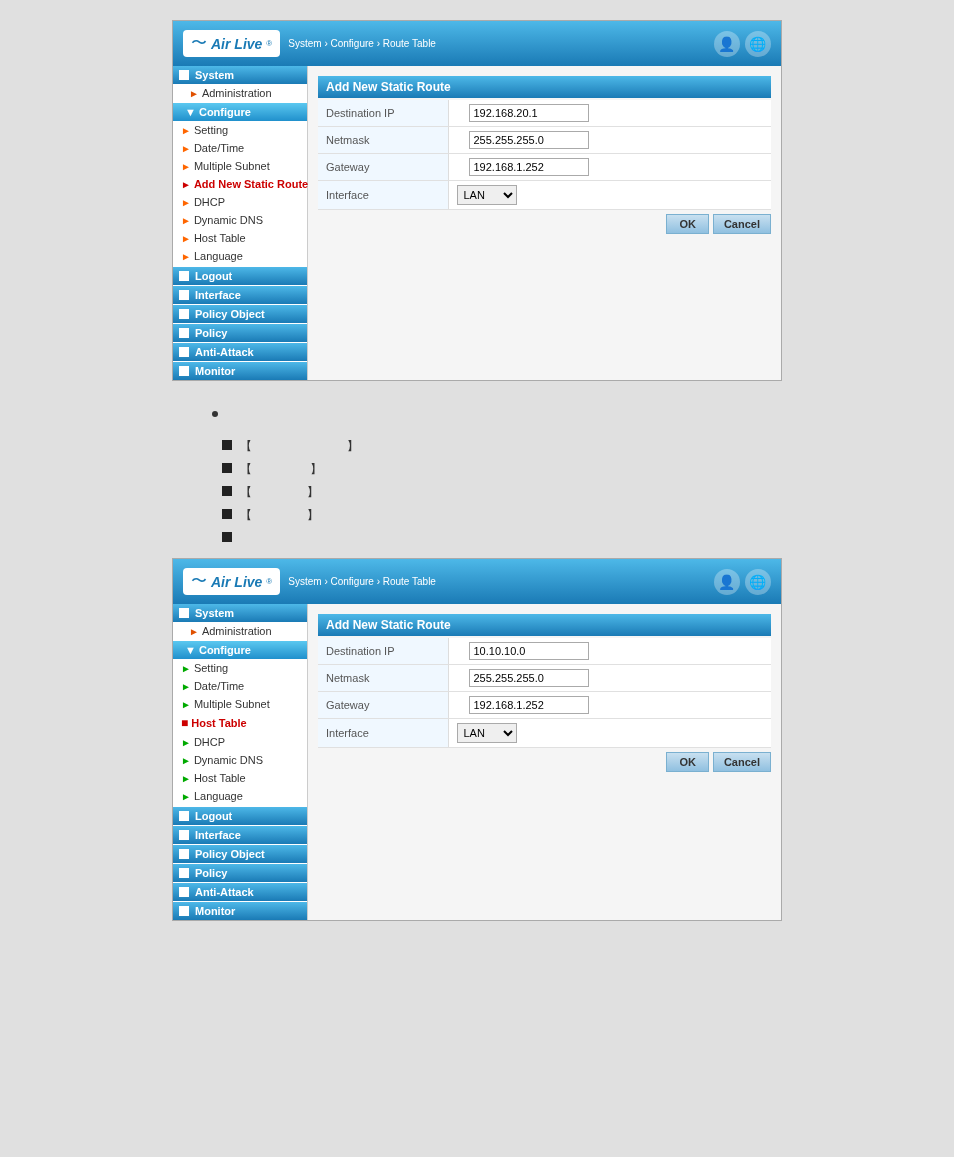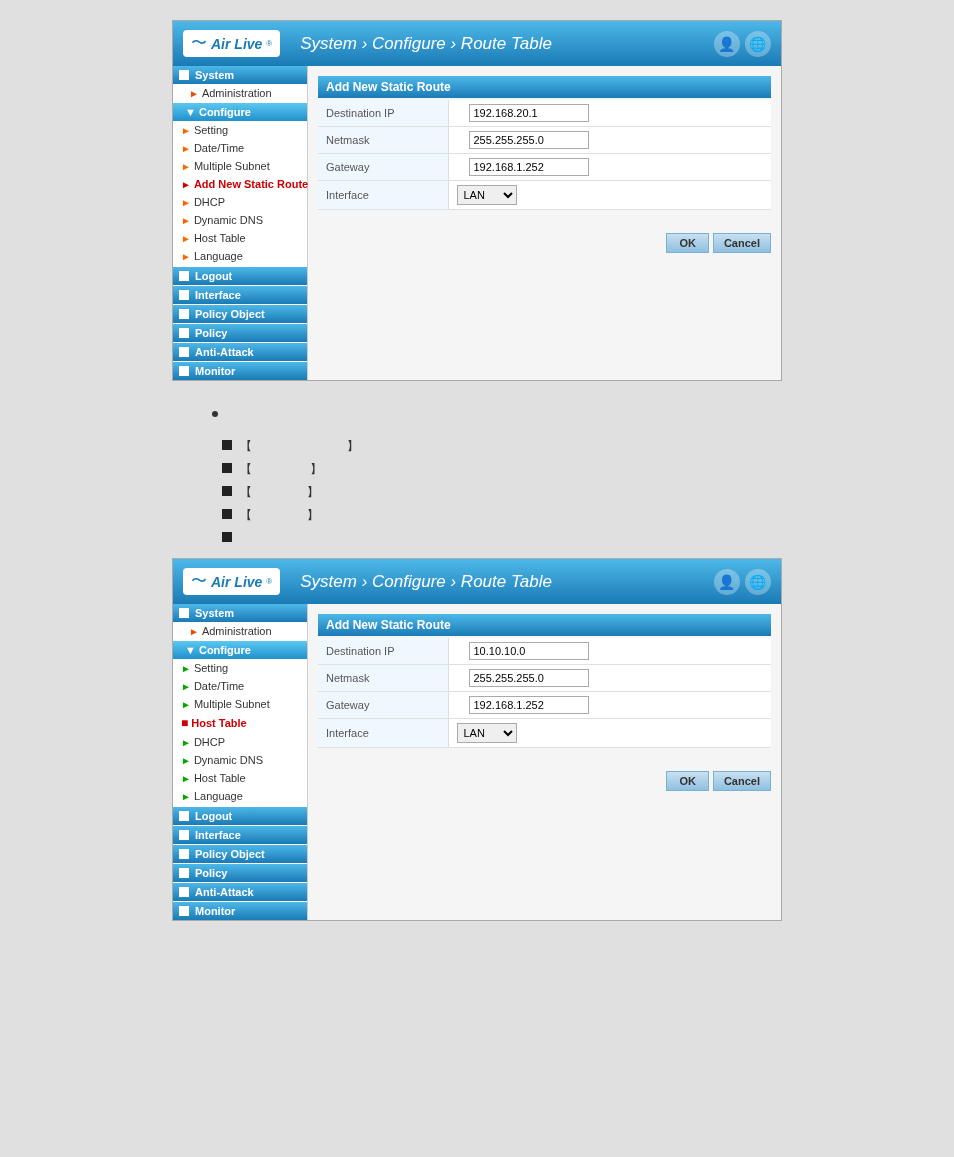--- a/index.html
+++ b/index.html
@@ -64,24 +64,23 @@
     }
 
     .logo-reg {
       font-size: 8px;
       color: #1a7ab5;
       vertical-align: super;
     }
 
     .breadcrumb-area {
       color: white;
-      font-size: 17px;
+      font-size: 10px;
       flex: 1;
-      margin-left: 20px;
-      font-style: italic;
+      margin-left: 8px;
     }
 
     .header-icons {
       display: flex;
       gap: 5px;
     }
 
     .header-icon {
       width: 26px;
       height: 26px;
@@ -230,21 +229,21 @@
       border: 1px solid #aaa;
       padding: 2px 2px;
       font-size: 11px;
       width: 60px;
     }
 
     .button-row {
       display: flex;
       justify-content: flex-end;
       gap: 4px;
-      margin-top: 23px;
+      margin-top: 4px;
     }
 
     .btn-ok {
       background: linear-gradient(to bottom, #c8e0f0, #90c0e0);
       border: 1px solid #7ab0d0;
       padding: 3px 12px;
       font-size: 11px;
       font-weight: bold;
       cursor: pointer;
       color: #333;

